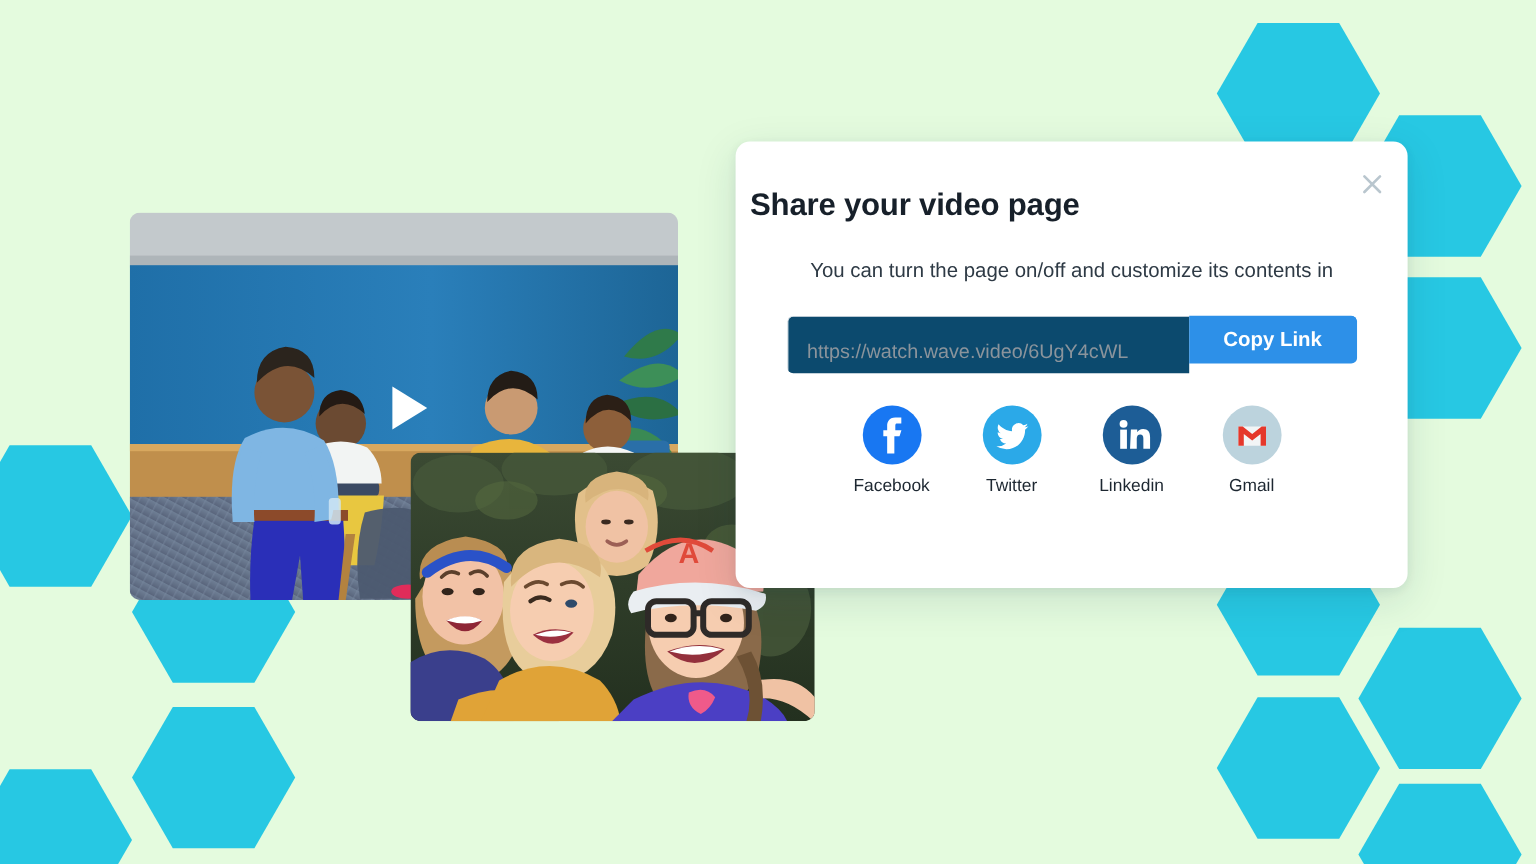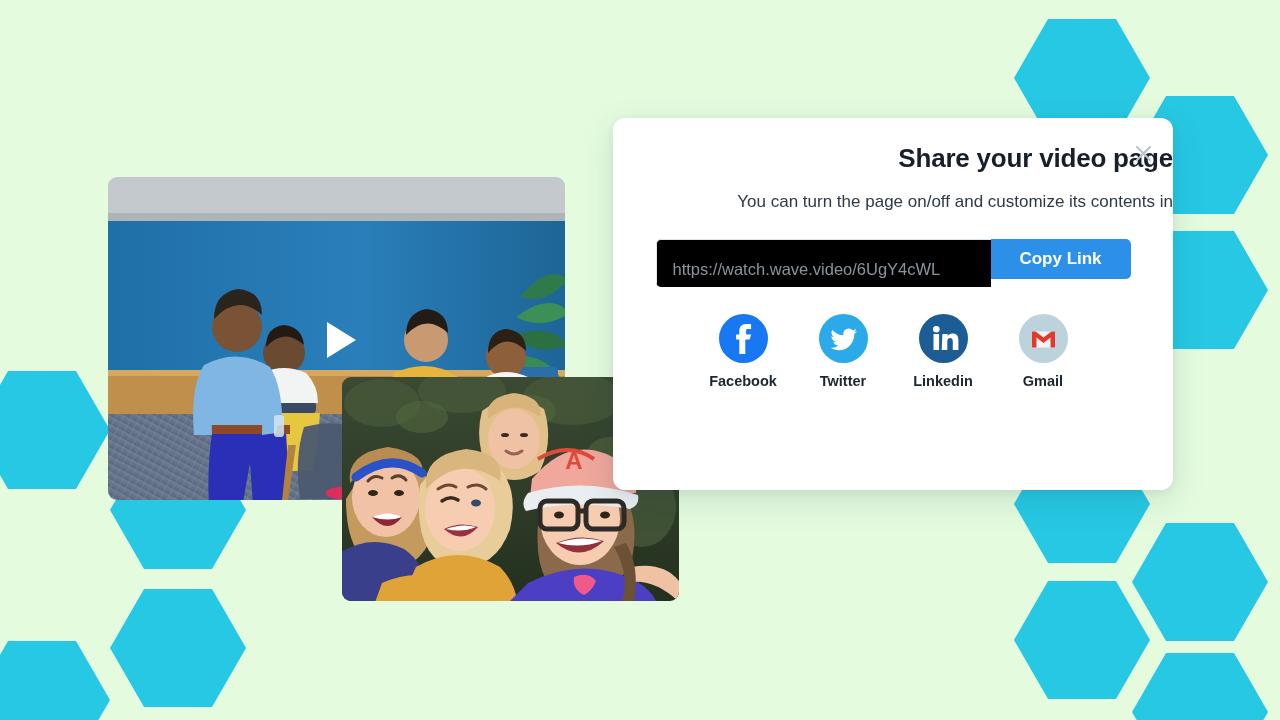--- a/index.html
+++ b/index.html
@@ -79,33 +79,33 @@
     width: 22px;
     height: 22px;
     cursor: pointer;
     display: flex;
     align-items: center;
     justify-content: center;
   }
   #close-button svg { display:block; }
 
   #modal-title {
-    margin: 0;
+    margin: 12px;
     padding-top: 25px;
-    text-align: right;
+    text-align: left;
     font-size: 26px;
     font-weight: bold;
     color: #17202a;
     letter-spacing: -0.2px;
   }
 
   #modal-subtitle {
     margin: 0;
     padding-top: 15px;
-    text-align: right;
+    text-align: center;
     font-size: 17px;
     line-height: 25px;
     color: #2e3a45;
   }
   #settings-link {
     display: block;
     color: #3ba3ee;
     text-decoration: none;
     font-size: 17px;
     line-height: 25px;
@@ -119,21 +119,21 @@
     height: 48px;
     display: flex;
     border-radius: 5px;
     overflow: hidden;
   }
   #share-url-input {
     flex: 1 1 auto;
     border: 1px solid #dfe5ea;
     border-right: none;
     border-radius: 5px 0 0 5px;
-    background: #000000;
+    background: #0c4a6e;
     font-family: "Liberation Sans", sans-serif;
     font-size: 16.5px;
     color: #8b949c;
     padding: 0 16px;
     outline: none;
     box-sizing: border-box;
     height: 60px;
   }
   #share-url-input::placeholder { color: #8b949c; }
   #copy-link-button {
@@ -148,21 +148,20 @@
     border-radius: 0 5px 5px 0;
     height: 40px;
   }
 
   
   #social-row {
     display: flex;
     justify-content: center;
     gap: 40px;
     margin-top: 27px;
-    font-weight: bold;
   }
   .social-item {
     width: 60px;
     display: flex;
     flex-direction: column;
     align-items: center;
     cursor: pointer;
   }
   .social-icon-circle {
     width: 49px;

